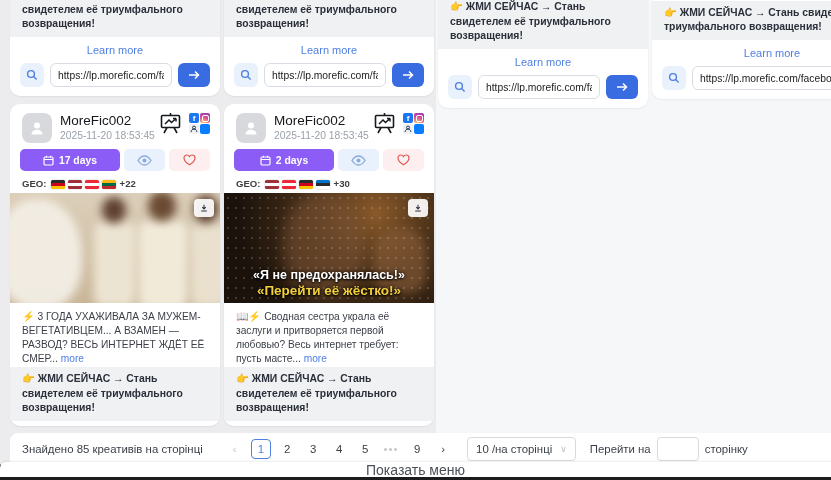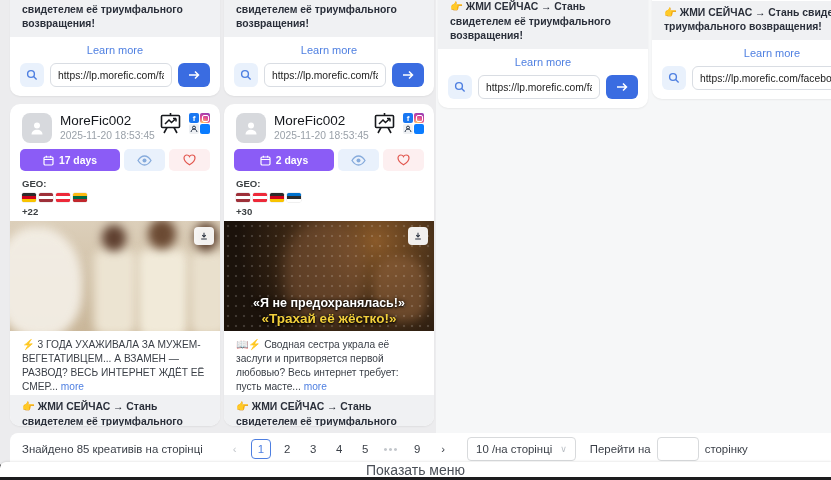--- a/index.html
+++ b/index.html
@@ -28,21 +28,21 @@
   .pi-fb{background:#1877f2;color:#fff;font-size:8px;font-weight:bold;}
   .pi-ig{background:radial-gradient(circle at 30% 110%,#fdc468 10%,#df4996 55%,#8a3ab9 95%);}
   .pi-ig i{display:block;width:5px;height:5px;border:1.2px solid #fff;border-radius:2px;}
   .pi-an{background:#eef0f3;}
   .pi-ms{background:#0a7cff;border-radius:50%;}
   .btn-row{display:flex;gap:4px;padding:3px 10px 2px;}
   .days-btn{flex:0 0 100px;height:22px;background:#8b5cf6;border:none;border-radius:5px;color:#fff;
     font-size:10.4px;font-weight:bold;display:flex;align-items:center;justify-content:center;gap:5px;cursor:pointer;font-family:"Liberation Sans",sans-serif;}
   .eye-btn{flex:1;height:22px;background:#e9f1fc;border:none;border-radius:5px;display:flex;align-items:center;justify-content:center;cursor:pointer;}
   .heart-btn{flex:1;height:22px;background:#fdeff0;border:none;border-radius:5px;display:flex;align-items:center;justify-content:center;color:#e2574f;font-size:13px;cursor:pointer;}
-  .geo-row{display:flex;align-items:flex-start;gap:4px;padding:5px 12px 4px;font-size:9.6px;font-weight:bold;color:#3c4043;flex-direction:column;}
+  .geo-row{display:flex;align-items:flex-end;gap:4px;padding:5px 12px 4px;font-size:9.6px;font-weight:bold;color:#3c4043;}
   .flag{display:inline-block;width:14px;height:9px;border-radius:1.5px;box-shadow:0 0 0 .5px rgba(0,0,0,.12);}
   .adimg{position:relative;height:110px;overflow:hidden;}
   .img-a{background:linear-gradient(180deg,#dccfba,#c9b699);}
   .img-a .deco{position:absolute;filter:blur(5px);}
   .d-bride{left:-14px;top:6px;width:86px;height:110px;background:#f3eee5;border-radius:45% 50% 40% 45%;opacity:.95;}
   .d-head1{left:92px;top:4px;width:24px;height:26px;background:#5f4030;border-radius:50%;}
   .d-head2{left:138px;top:-2px;width:28px;height:30px;background:#6b4a33;border-radius:50%;}
   .d-head3{left:184px;top:2px;width:24px;height:28px;background:#5a3d2c;border-radius:50%;}
   .d-sh1{left:84px;top:28px;width:42px;height:86px;background:#ece4d2;border-radius:10px;}
   .d-sh2{left:128px;top:28px;width:50px;height:88px;background:#f1ead9;border-radius:10px;}
@@ -328,21 +328,21 @@
           <span class="flag" style="background: linear-gradient(rgb(43, 43, 43) 0px, rgb(43, 43, 43) 33%, rgb(208, 2, 27) 33%, rgb(208, 2, 27) 66%, rgb(248, 195, 0) 66%, rgb(248, 195, 0) 100%);"></span>
           <span class="flag" style="background: linear-gradient(rgb(0, 114, 206) 0px, rgb(0, 114, 206) 33%, rgb(43, 43, 43) 33%, rgb(43, 43, 43) 66%, rgb(255, 255, 255) 66%, rgb(255, 255, 255) 100%);"></span>
         </span>
       <span>+30</span>
     </div>
     <div class="adimg img-b">
       <div class="deco d-face" style="position:absolute;filter:blur(7px);"></div>
       <div class="deco d-hand" style="position:absolute;filter:blur(5px);"></div>
       <div class="overlay-txt">
         <div class="ov1">«Я не предохранялась!»</div>
-        <div class="ov2">«Трахай её жёстко!»</div>
+        <div class="ov2">«Перейти её жёстко!»</div>
       </div>
       <button class="img-dl">
           <svg width="10" height="10" viewBox="0 0 10 10">
             <path d="M5 1v5M2.8 4L5 6.2 7.2 4" fill="none" stroke="#2b3340" stroke-width="1.3"></path>
             <path d="M1.5 8.7h7" stroke="#2b3340" stroke-width="1.3"></path>
           </svg>
         </button>
     </div>
     <div class="desc"><span>📖⚡ Сводная сестра украла её заслуги и притворяется первой любовью? Весь интернет требует: пусть масте...</span> <span class="more">more</span></div>
     <div class="cta-box"><span>👉 ЖМИ СЕЙЧАС → Стань свидетелем её триумфального возвращения!</span></div>

